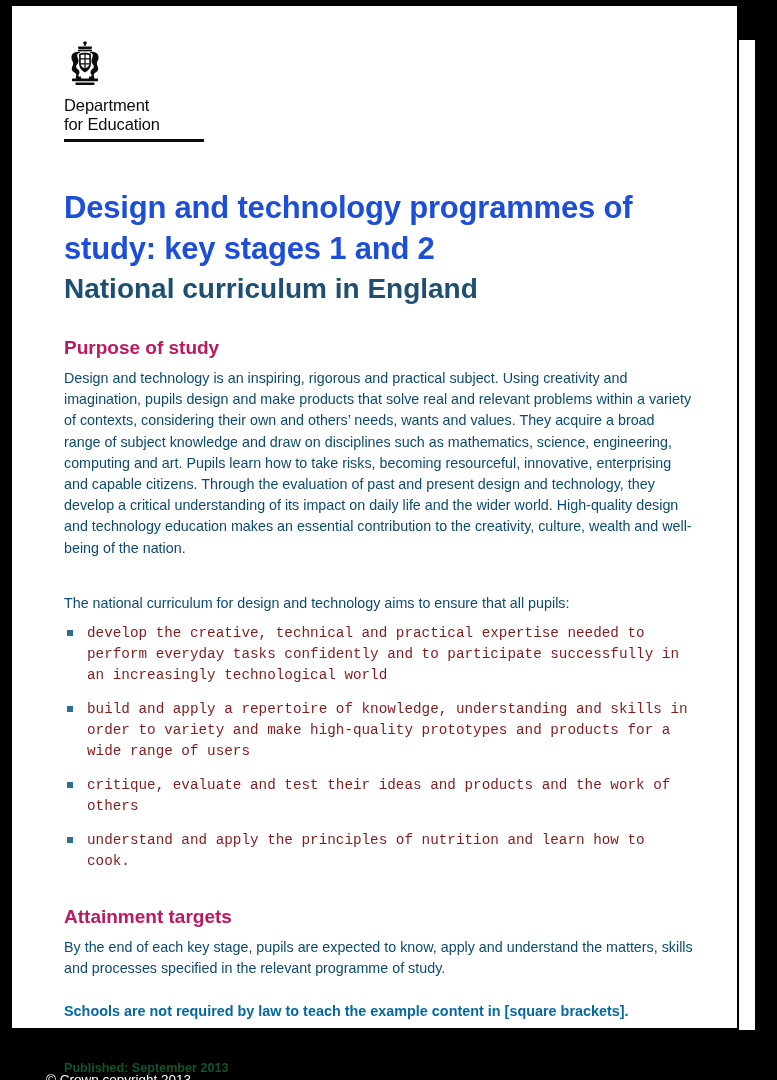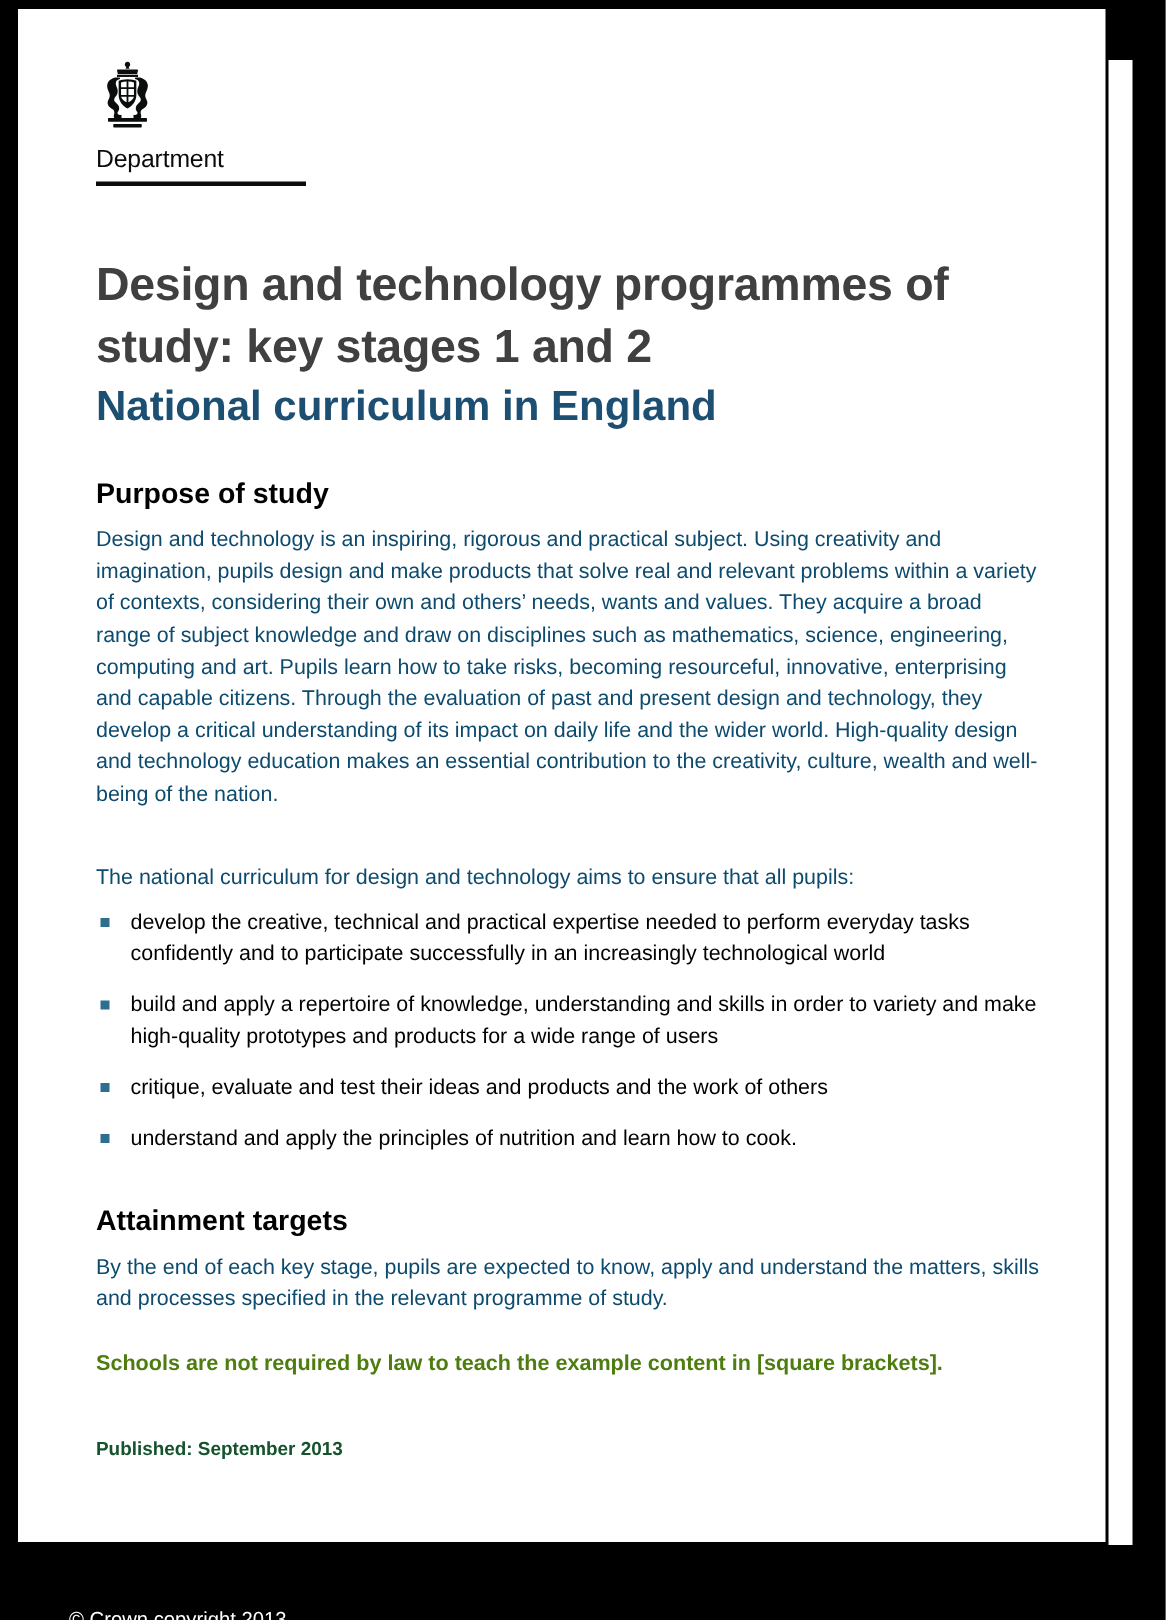--- a/index.html
+++ b/index.html
@@ -72,41 +72,41 @@
   }
   .dept-rule {
     width: 140px;
     height: 3px;
     background: #0b0c0c;
     margin-top: 5px;
   }
 
   
   .doc-title {
-    color: #404040;
+    color: #1d4ed8;
     font-size: 31px;
     line-height: 40.5px;
     font-weight: bold;
     margin: 0 0 4px 0;
     letter-spacing: -0.2px;
   }
   .doc-subtitle {
     color: #1d4f72;
     font-size: 28px;
     line-height: 28px;
     font-weight: bold;
     margin: 6px 0 0 0;
   }
 
   
   .section {
     margin-top: 34px;
   }
   .section-heading {
-    color: #000000;
+    color: #be185d;
     font-size: 17px;
     font-weight: bold;
     margin: 0 0 9px 0;
   }
   .section-heading.big {
     font-size: 19px;
   }
   p.body {
     color: #0c4a6e;
     font-size: 14.3px;
@@ -116,34 +116,35 @@
   }
   ul.bullets {
     list-style: none;
     margin: 8px 0 0 0;
     padding: 0;
   }
   ul.bullets li {
     position: relative;
     padding-left: 23px;
     margin-bottom: 13px;
-    color: #000000;
+    color: #7f1d1d;
     font-size: 14.3px;
     line-height: 21px;
+    font-family: Liberation Mono, monospace;
   }
   ul.bullets li .sq {
     position: absolute;
     left: 3px;
     top: 7px;
     width: 6px;
     height: 6px;
     background: #2e6e8e;
   }
   .note-bold {
-    color: #4d7c0f;
+    color: #0369a1;
     font-size: 14.4px;
     font-weight: bold;
     line-height: 20px;
     margin: 22px 0 0 0;
   }
   .published {
     color: #14532d;
     font-size: 12.6px;
     font-weight: bold;
     margin-top: 40px;
@@ -178,20 +179,21 @@
             <path d="M6.4 12.6c-1.6.7-2.6 2.1-2.9 3.8-.3 1.9.4 3.6 1.2 5.2.5 1 .6 2.1.3 3.2-.3 1.1-1 2-1.2 3.1-.2 1.3.3 2.6 1.2 3.5.6.6 1.4 1 2.1 1.5.9.6 1.3 1.7 1.1 2.7-.1.6-.4 1.2-.4 1.8 0 1.1.8 2 1.7 2.4 1.1.5 2.4.4 3.5.1v-3.4c-.7.2-1.5.3-2.1-.1-.5-.3-.7-1-.5-1.5.2-.6.7-1 .9-1.6.4-1.1.1-2.4-.6-3.3-.6-.8-1.5-1.3-2.1-2.1-.5-.7-.6-1.7-.2-2.5.4-.9 1.2-1.5 1.6-2.4.6-1.2.6-2.7.2-4-.3-1-.9-1.9-1-3-.1-.9.2-1.9.9-2.5.5-.5 1.2-.7 1.9-.8v-.9c-1.9-.2-3.9-.3-5.6.8z"></path>
             <path d="M27.6 12.6c1.6.7 2.6 2.1 2.9 3.8.3 1.9-.4 3.6-1.2 5.2-.5 1-.6 2.1-.3 3.2.3 1.1 1 2 1.2 3.1.2 1.3-.3 2.6-1.2 3.5-.6.6-1.4 1-2.1 1.5-.9.6-1.3 1.7-1.1 2.7.1.6.4 1.2.4 1.8 0 1.1-.8 2-1.7 2.4-1.1.5-2.4.4-3.5.1v-3.4c.7.2 1.5.3 2.1-.1.5-.3.7-1 .5-1.5-.2-.6-.7-1-.9-1.6-.4-1.1-.1-2.4.6-3.3.6-.8 1.5-1.3 2.1-2.1.5-.7.6-1.7.2-2.5-.4-.9-1.2-1.5-1.6-2.4-.6-1.2-.6-2.7-.2-4 .3-1 .9-1.9 1-3 .1-.9-.2-1.9-.9-2.5-.5-.5-1.2-.7-1.9-.8v-.9c1.9-.2 3.9-.3 5.6.8z"></path>
 
             <path d="M17 12.8c-2.4 0-4.6.5-5.9 1v9.6c0 4.1 2.7 7.4 5.9 9 3.2-1.6 5.9-4.9 5.9-9v-9.6c-1.3-.5-3.5-1-5.9-1zm-.6 1.6v3.8h-3.7v-3.2c1-.3 2.3-.5 3.7-.6zm1.2 0c1.4.1 2.7.3 3.7.6v3.2h-3.7v-3.8zm-4.9 5h3.7v3.9h-3.7v-3.9zm4.9 0h3.7v3.9h-3.7v-3.9zm-4.9 5.1h3.7v3.7c-1.8-.8-3.1-2.1-3.7-3.7zm4.9 0h3.7c-.6 1.6-1.9 2.9-3.7 3.7v-3.7z"></path>
 
             <path d="M4.5 38.6h25c.3 0 .5.2.5.5v1.6c0 .3-.2.5-.5.5h-25c-.3 0-.5-.2-.5-.5v-1.6c0-.3.2-.5.5-.5z"></path>
             <path d="M8 42.6h18c.3 0 .5.2.5.5v1.4c0 .3-.2.5-.5.5H8c-.3 0-.5-.2-.5-.5v-1.4c0-.3.2-.5.5-.5z"></path>
           </g>
         </svg>
         <div class="dept-name">Department</div>
+        <div class="dept-name">for Education</div>
         <div class="dept-rule"></div>
       </div>
 
       <h1 class="doc-title">Design and technology programmes of study: key stages 1 and 2</h1>
       <h2 class="doc-subtitle">National curriculum in England</h2>
 
       <div class="section">
         <h3 class="section-heading big">Purpose of study</h3>
         <p class="body">Design and technology is an inspiring, rigorous and practical subject. Using creativity and imagination, pupils design and make products that solve real and relevant problems within a variety of contexts, considering their own and others’ needs, wants and values. They acquire a broad range of subject knowledge and draw on disciplines such as mathematics, science, engineering, computing and art. Pupils learn how to take risks, becoming resourceful, innovative, enterprising and capable citizens. Through the evaluation of past and present design and technology, they develop a critical understanding of its impact on daily life and the wider world. High-quality design and technology education makes an essential contribution to the creativity, culture, wealth and well-being of the nation.</p>
       </div>

